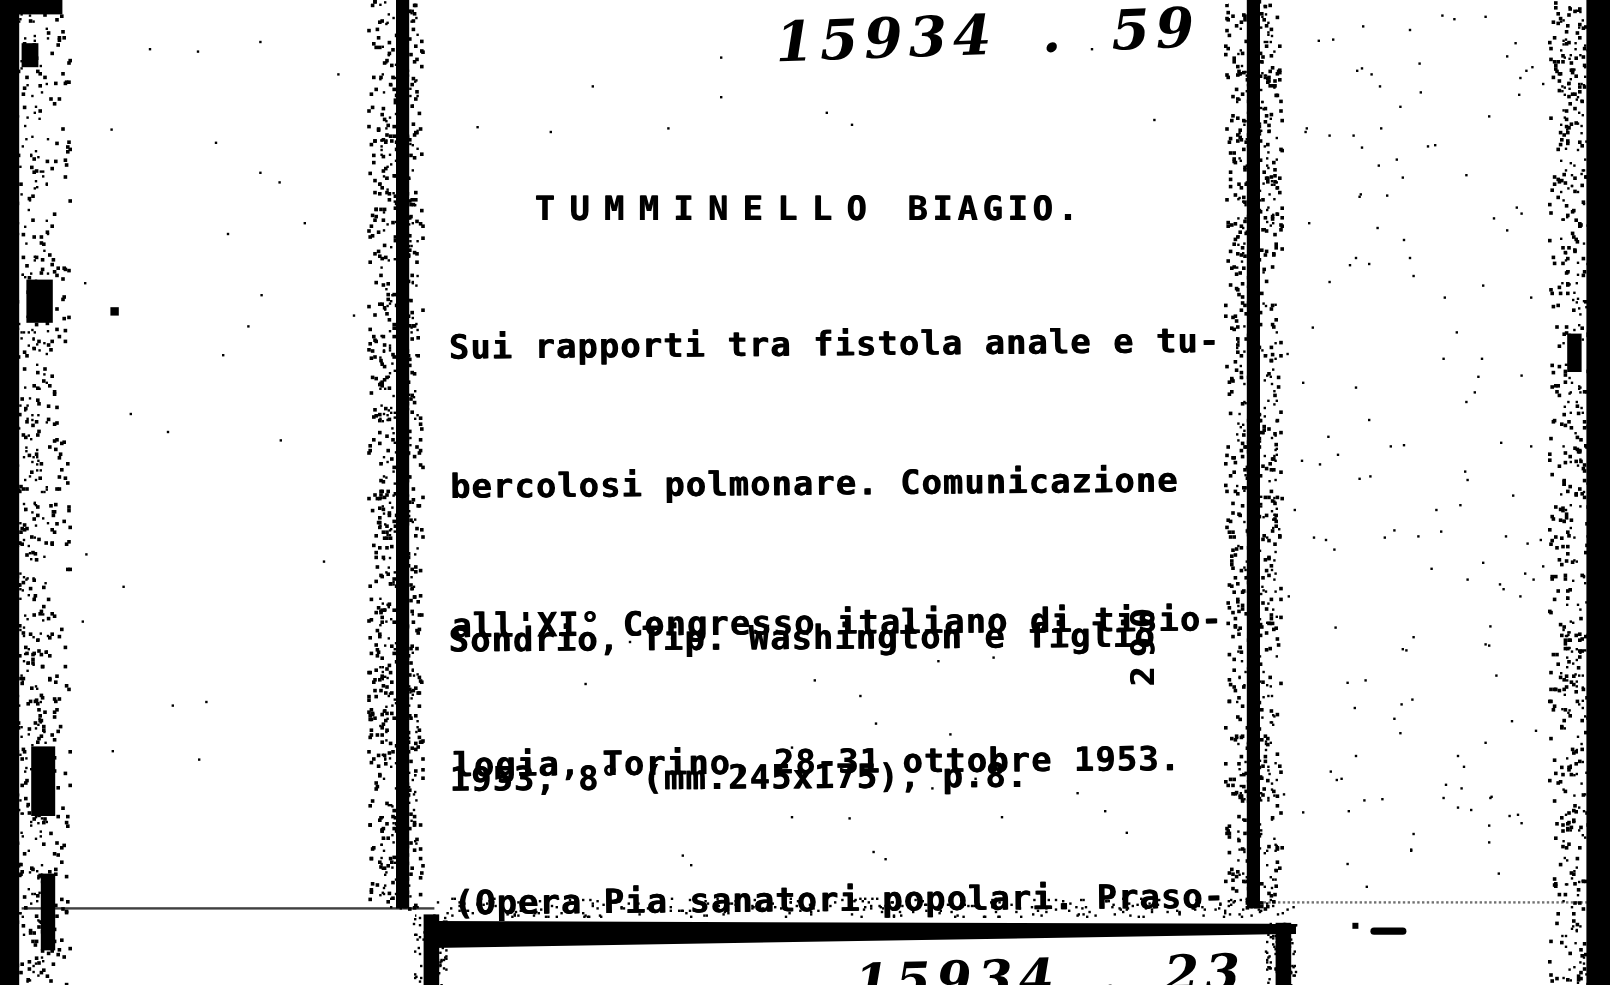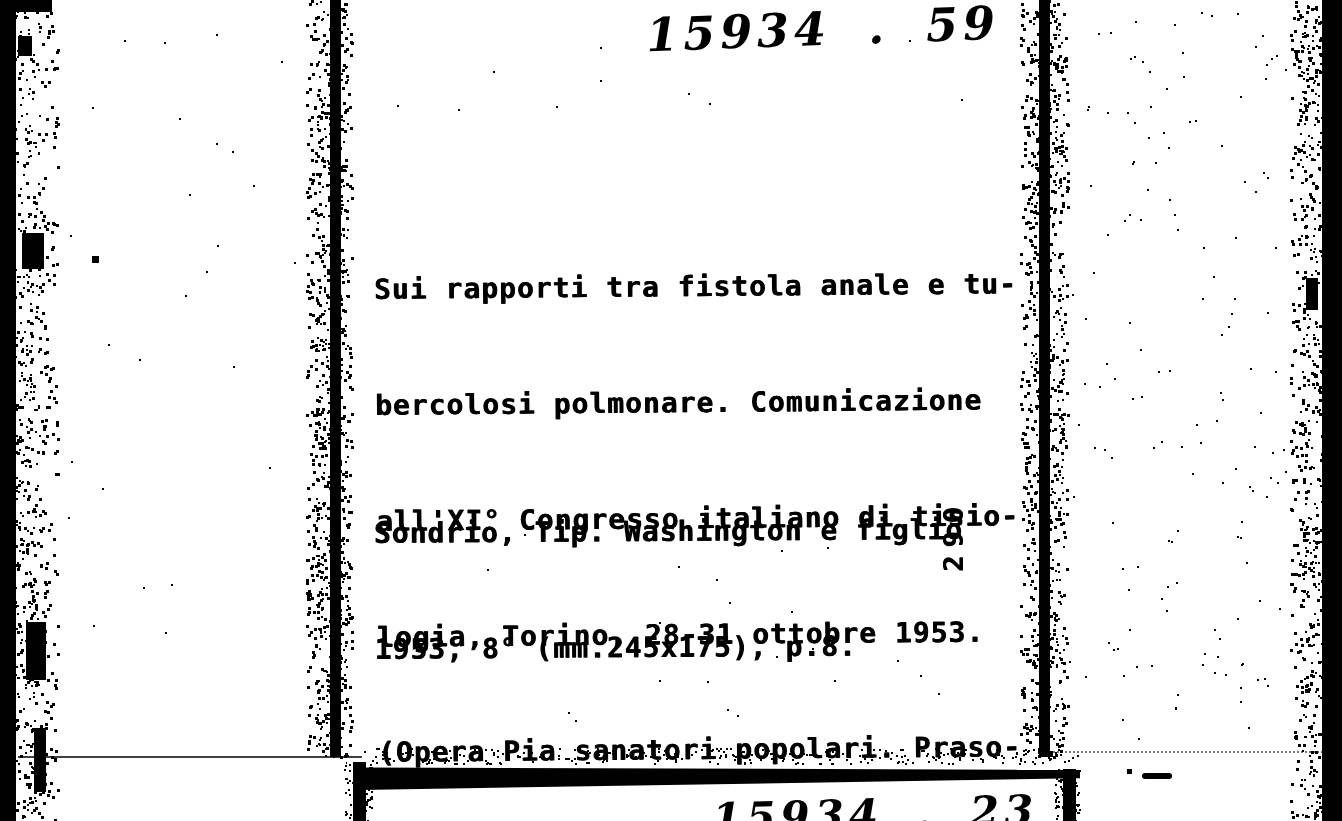--- a/index.html
+++ b/index.html
@@ -84,20 +84,23 @@
   <div class="speckle" style="left: 362px; top: 748px; width: 2px; height: 2px; box-shadow: rgb(0, 0, 0) 74px 10px 0px 0px, rgb(0, 0, 0) 387px 11px 0px 0px, rgb(0, 0, 0) 542px 7px 0px 0px, rgb(0, 0, 0) 31px 12px 0px 0px, rgb(0, 0, 0) 382px 15px 0px 0px, rgb(0, 0, 0) 118px 3px 0px 0px, rgb(0, 0, 0) 35px 4px 0px 0px, rgb(0, 0, 0) 444px 6px 0px 0px, rgb(0, 0, 0) 227px 4px 0px 0px, rgb(0, 0, 0) 27px 10px 0px 0px, rgb(0, 0, 0) 550px 14px 0px 0px, rgb(0, 0, 0) 578px 4px 0px 0px, rgb(0, 0, 0) 663px 1px 0px 0px, rgb(0, 0, 0) 507px 4px 0px 0px, rgb(0, 0, 0) 45px 2px 0px 0px, rgb(0, 0, 0) 250px 5px 0px 0px, rgb(0, 0, 0) 371px 7px 0px 0px, rgb(0, 0, 0) 566px 13px 0px 0px, rgb(0, 0, 0) 64px 15px 0px 0px, rgb(0, 0, 0) 131px 6px 0px 0px, rgb(0, 0, 0) 86px 12px 0px 0px, rgb(0, 0, 0) 421px 10px 0px 0px, rgb(0, 0, 0) 94px 15px 0px 0px, rgb(0, 0, 0) 499px 1px 0px 0px, rgb(0, 0, 0) 250px 2px 0px 0px, rgb(0, 0, 0) 715px 7px 0px 0px, rgb(0, 0, 0) 654px 5px 0px 0px, rgb(0, 0, 0) 375px 6px 0px 0px, rgb(0, 0, 0) 467px 0px 0px 0px, rgb(0, 0, 0) 169px 4px 0px 0px, rgb(0, 0, 0) 347px 13px 0px 0px, rgb(0, 0, 0) 84px 11px 0px 0px, rgb(0, 0, 0) 636px 6px 0px 0px, rgb(0, 0, 0) 509px 8px 0px 0px, rgb(0, 0, 0) 313px 11px 0px 0px, rgb(0, 0, 0) 672px 15px 0px 0px, rgb(0, 0, 0) 97px 6px 0px 0px, rgb(0, 0, 0) 517px 9px 0px 0px, rgb(0, 0, 0) 523px 2px 0px 0px, rgb(0, 0, 0) 470px 3px 0px 0px, rgb(0, 0, 0) 666px 2px 0px 0px, rgb(0, 0, 0) 441px 5px 0px 0px, rgb(0, 0, 0) 129px 1px 0px 0px, rgb(0, 0, 0) 579px 14px 0px 0px, rgb(0, 0, 0) 252px 7px 0px 0px, rgb(0, 0, 0) 435px 14px 0px 0px, rgb(0, 0, 0) 368px 0px 0px 0px, rgb(0, 0, 0) 591px 4px 0px 0px, rgb(0, 0, 0) 676px 0px 0px 0px, rgb(0, 0, 0) 123px 1px 0px 0px, rgb(0, 0, 0) 16px 0px 0px 0px, rgb(0, 0, 0) 49px 0px 0px 0px, rgb(0, 0, 0) 324px 0px 0px 0px, rgb(0, 0, 0) 294px 9px 0px 0px, rgb(0, 0, 0) 71px 4px 0px 0px, rgb(0, 0, 0) 382px 14px 0px 0px, rgb(0, 0, 0) 61px 11px 0px 0px, rgb(0, 0, 0) 620px 13px 0px 0px, rgb(0, 0, 0) 71px 10px 0px 0px, rgb(0, 0, 0) 470px 15px 0px 0px, rgb(0, 0, 0) 632px 8px 0px 0px, rgb(0, 0, 0) 480px 5px 0px 0px, rgb(0, 0, 0) 372px 11px 0px 0px, rgb(0, 0, 0) 498px 13px 0px 0px, rgb(0, 0, 0) 559px 2px 0px 0px, rgb(0, 0, 0) 398px 11px 0px 0px, rgb(0, 0, 0) 595px 4px 0px 0px, rgb(0, 0, 0) 476px 3px 0px 0px, rgb(0, 0, 0) 431px 6px 0px 0px, rgb(0, 0, 0) 43px 4px 0px 0px, rgb(0, 0, 0) 333px 3px 0px 0px, rgb(0, 0, 0) 264px 8px 0px 0px, rgb(0, 0, 0) 225px 2px 0px 0px, rgb(0, 0, 0) 137px 14px 0px 0px, rgb(0, 0, 0) 380px 3px 0px 0px, rgb(0, 0, 0) 14px 0px 0px 0px, rgb(0, 0, 0) 260px 9px 0px 0px, rgb(0, 0, 0) 464px 7px 0px 0px, rgb(0, 0, 0) 288px 8px 0px 0px, rgb(0, 0, 0) 571px 9px 0px 0px, rgb(0, 0, 0) 20px 3px 0px 0px, rgb(0, 0, 0) 373px 8px 0px 0px, rgb(0, 0, 0) 125px 14px 0px 0px, rgb(0, 0, 0) 654px 4px 0px 0px, rgb(0, 0, 0) 302px 2px 0px 0px, rgb(0, 0, 0) 680px 7px 0px 0px, rgb(0, 0, 0) 357px 9px 0px 0px, rgb(0, 0, 0) 710px 9px 0px 0px, rgb(0, 0, 0) 131px 4px 0px 0px, rgb(0, 0, 0) 2px 3px 0px 0px, rgb(0, 0, 0) 687px 11px 0px 0px, rgb(0, 0, 0) 393px 5px 0px 0px, rgb(0, 0, 0) 67px 11px 0px 0px, rgb(0, 0, 0) 592px 8px 0px 0px, rgb(0, 0, 0) 226px 14px 0px 0px, rgb(0, 0, 0) 346px 3px 0px 0px, rgb(0, 0, 0) 124px 15px 0px 0px, rgb(0, 0, 0) 37px 5px 0px 0px, rgb(0, 0, 0) 244px 12px 0px 0px, rgb(0, 0, 0) 363px 6px 0px 0px, rgb(0, 0, 0) 236px 6px 0px 0px, rgb(0, 0, 0) 673px 9px 0px 0px, rgb(0, 0, 0) 38px 0px 0px 0px, rgb(0, 0, 0) 196px 7px 0px 0px, rgb(0, 0, 0) 315px 2px 0px 0px, rgb(0, 0, 0) 247px 4px 0px 0px, rgb(0, 0, 0) 597px 9px 0px 0px, rgb(0, 0, 0) 343px 8px 0px 0px, rgb(0, 0, 0) 161px 4px 0px 0px, rgb(0, 0, 0) 427px 5px 0px 0px, rgb(0, 0, 0) 354px 0px 0px 0px, rgb(0, 0, 0) 535px 14px 0px 0px, rgb(0, 0, 0) 40px 5px 0px 0px, rgb(0, 0, 0) 539px 8px 0px 0px, rgb(0, 0, 0) 88px 9px 0px 0px, rgb(0, 0, 0) 291px 6px 0px 0px, rgb(0, 0, 0) 400px 1px 0px 0px, rgb(0, 0, 0) 378px 4px 0px 0px, rgb(0, 0, 0) 25px 10px 0px 0px, rgb(0, 0, 0) 380px 8px 0px 0px, rgb(0, 0, 0) 653px 8px 0px 0px, rgb(0, 0, 0) 409px 10px 0px 0px, rgb(0, 0, 0) 370px 6px 0px 0px, rgb(0, 0, 0) 540px 1px 0px 0px, rgb(0, 0, 0) 92px 15px 0px 0px, rgb(0, 0, 0) 469px 15px 0px 0px, rgb(0, 0, 0) 350px 1px 0px 0px, rgb(0, 0, 0) 497px 7px 0px 0px, rgb(0, 0, 0) 87px 2px 0px 0px, rgb(0, 0, 0) 138px 15px 0px 0px, rgb(0, 0, 0) 618px 10px 0px 0px, rgb(0, 0, 0) 634px 1px 0px 0px, rgb(0, 0, 0) 153px 2px 0px 0px, rgb(0, 0, 0) 102px 0px 0px 0px, rgb(0, 0, 0) 588px 0px 0px 0px, rgb(0, 0, 0) 281px 4px 0px 0px, rgb(0, 0, 0) 170px 13px 0px 0px, rgb(0, 0, 0) 382px 9px 0px 0px, rgb(0, 0, 0) 135px 8px 0px 0px, rgb(0, 0, 0) 657px 15px 0px 0px, rgb(0, 0, 0) 581px 6px 0px 0px, rgb(0, 0, 0) 577px 8px 0px 0px, rgb(0, 0, 0) 538px 1px 0px 0px, rgb(0, 0, 0) 650px 9px 0px 0px, rgb(0, 0, 0) 83px 12px 0px 0px, rgb(0, 0, 0) 358px 7px 0px 0px, rgb(0, 0, 0) 101px 15px 0px 0px, rgb(0, 0, 0) 155px 8px 0px 0px, rgb(0, 0, 0) 702px 13px 0px 0px, rgb(0, 0, 0) 528px 10px 0px 0px, rgb(0, 0, 0) 565px 5px 0px 0px, rgb(0, 0, 0) 181px 9px 0px 0px, rgb(0, 0, 0) 60px 13px 0px 0px, rgb(0, 0, 0) 529px 4px 0px 0px, rgb(0, 0, 0) 614px 6px 0px 0px, rgb(0, 0, 0) 536px 13px 0px 0px, rgb(0, 0, 0) 534px 7px 0px 0px, rgb(0, 0, 0) 140px 5px 0px 0px, rgb(0, 0, 0) 467px 11px 0px 0px, rgb(0, 0, 0) 517px 1px 0px 0px, rgb(0, 0, 0) 301px 6px 0px 0px, rgb(0, 0, 0) 661px 2px 0px 0px, rgb(0, 0, 0) 295px 12px 0px 0px, rgb(0, 0, 0) 313px 13px 0px 0px, rgb(0, 0, 0) 663px 5px 0px 0px, rgb(0, 0, 0) 69px 14px 0px 0px, rgb(0, 0, 0) 264px 6px 0px 0px, rgb(0, 0, 0) 355px 15px 0px 0px, rgb(0, 0, 0) 197px 0px 0px 0px, rgb(0, 0, 0) 661px 6px 0px 0px, rgb(0, 0, 0) 590px 15px 0px 0px, rgb(0, 0, 0) 101px 7px 0px 0px, rgb(0, 0, 0) 592px 0px 0px 0px, rgb(0, 0, 0) 573px 0px 0px 0px, rgb(0, 0, 0) 66px 13px 0px 0px, rgb(0, 0, 0) 592px 1px 0px 0px, rgb(0, 0, 0) 433px 15px 0px 0px, rgb(0, 0, 0) 265px 7px 0px 0px, rgb(0, 0, 0) 50px 6px 0px 0px, rgb(0, 0, 0) 203px 10px 0px 0px, rgb(0, 0, 0) 127px 15px 0px 0px, rgb(0, 0, 0) 449px 6px 0px 0px, rgb(0, 0, 0) 363px 8px 0px 0px, rgb(0, 0, 0) 640px 14px 0px 0px, rgb(0, 0, 0) 105px 12px 0px 0px, rgb(0, 0, 0) 74px 8px 0px 0px, rgb(0, 0, 0) 364px 0px 0px 0px, rgb(0, 0, 0) 540px 13px 0px 0px, rgb(0, 0, 0) 487px 8px 0px 0px, rgb(0, 0, 0) 224px 14px 0px 0px, rgb(0, 0, 0) 586px 15px 0px 0px, rgb(0, 0, 0) 670px 13px 0px 0px, rgb(0, 0, 0) 66px 14px 0px 0px, rgb(0, 0, 0) 602px 5px 0px 0px, rgb(0, 0, 0) 196px 10px 0px 0px, rgb(0, 0, 0) 458px 15px 0px 0px, rgb(0, 0, 0) 319px 10px 0px 0px, rgb(0, 0, 0) 283px 7px 0px 0px, rgb(0, 0, 0) 620px 11px 0px 0px, rgb(0, 0, 0) 35px 5px 0px 0px, rgb(0, 0, 0) 573px 11px 0px 0px, rgb(0, 0, 0) 329px 6px 0px 0px, rgb(0, 0, 0) 296px 0px 0px 0px, rgb(0, 0, 0) 54px 10px 0px 0px, rgb(0, 0, 0) 107px 9px 0px 0px, rgb(0, 0, 0) 13px 8px 0px 0px, rgb(0, 0, 0) 419px 9px 0px 0px, rgb(0, 0, 0) 69px 3px 0px 0px, rgb(0, 0, 0) 339px 1px 0px 0px, rgb(0, 0, 0) 135px 2px 0px 0px, rgb(0, 0, 0) 633px 9px 0px 0px, rgb(0, 0, 0) 14px 14px 0px 0px, rgb(0, 0, 0) 620px 12px 0px 0px, rgb(0, 0, 0) 641px 9px 0px 0px, rgb(0, 0, 0) 245px 4px 0px 0px, rgb(0, 0, 0) 10px 12px 0px 0px, rgb(0, 0, 0) 570px 8px 0px 0px, rgb(0, 0, 0) 559px 2px 0px 0px, rgb(0, 0, 0) 356px 2px 0px 0px, rgb(0, 0, 0) 213px 15px 0px 0px, rgb(0, 0, 0) 128px 15px 0px 0px, rgb(0, 0, 0) 610px 11px 0px 0px, rgb(0, 0, 0) 315px 8px 0px 0px, rgb(0, 0, 0) 235px 0px 0px 0px, rgb(0, 0, 0) 358px 0px 0px 0px, rgb(0, 0, 0) 698px 6px 0px 0px, rgb(0, 0, 0) 408px 5px 0px 0px, rgb(0, 0, 0) 296px 3px 0px 0px, rgb(0, 0, 0) 688px 10px 0px 0px, rgb(0, 0, 0) 266px 1px 0px 0px, rgb(0, 0, 0) 686px 9px 0px 0px, rgb(0, 0, 0) 209px 12px 0px 0px, rgb(0, 0, 0) 511px 1px 0px 0px, rgb(0, 0, 0) 409px 5px 0px 0px, rgb(0, 0, 0) 92px 11px 0px 0px, rgb(0, 0, 0) 406px 2px 0px 0px, rgb(0, 0, 0) 212px 10px 0px 0px, rgb(0, 0, 0) 488px 15px 0px 0px, rgb(0, 0, 0) 658px 10px 0px 0px, rgb(0, 0, 0) 177px 8px 0px 0px, rgb(0, 0, 0) 20px 10px 0px 0px, rgb(0, 0, 0) 680px 14px 0px 0px, rgb(0, 0, 0) 241px 11px 0px 0px, rgb(0, 0, 0) 502px 10px 0px 0px, rgb(0, 0, 0) 447px 6px 0px 0px, rgb(0, 0, 0) 22px 2px 0px 0px, rgb(0, 0, 0) 314px 6px 0px 0px, rgb(0, 0, 0) 381px 3px 0px 0px, rgb(0, 0, 0) 420px 12px 0px 0px, rgb(0, 0, 0) 597px 11px 0px 0px, rgb(0, 0, 0) 585px 5px 0px 0px, rgb(0, 0, 0) 430px 11px 0px 0px, rgb(0, 0, 0) 576px 9px 0px 0px, rgb(0, 0, 0) 304px 10px 0px 0px, rgb(0, 0, 0) 440px 15px 0px 0px, rgb(0, 0, 0) 505px 14px 0px 0px, rgb(0, 0, 0) 157px 8px 0px 0px, rgb(0, 0, 0) 545px 11px 0px 0px, rgb(0, 0, 0) 388px 14px 0px 0px, rgb(0, 0, 0) 117px 6px 0px 0px, rgb(0, 0, 0) 543px 15px 0px 0px, rgb(0, 0, 0) 457px 15px 0px 0px, rgb(0, 0, 0) 463px 3px 0px 0px, rgb(0, 0, 0) 361px 3px 0px 0px, rgb(0, 0, 0) 296px 3px 0px 0px, rgb(0, 0, 0) 155px 7px 0px 0px, rgb(0, 0, 0) 509px 11px 0px 0px, rgb(0, 0, 0) 273px 8px 0px 0px, rgb(0, 0, 0) 464px 4px 0px 0px, rgb(0, 0, 0) 349px 2px 0px 0px, rgb(0, 0, 0) 665px 3px 0px 0px, rgb(0, 0, 0) 48px 3px 0px 0px, rgb(0, 0, 0) 413px 10px 0px 0px, rgb(0, 0, 0) 662px 13px 0px 0px, rgb(0, 0, 0) 706px 12px 0px 0px, rgb(0, 0, 0) 312px 5px 0px 0px, rgb(0, 0, 0) 112px 1px 0px 0px, rgb(0, 0, 0) 658px 12px 0px 0px, rgb(0, 0, 0) 561px 2px 0px 0px, rgb(0, 0, 0) 603px 1px 0px 0px, rgb(0, 0, 0) 123px 12px 0px 0px, rgb(0, 0, 0) 72px 3px 0px 0px, rgb(0, 0, 0) 631px 8px 0px 0px, rgb(0, 0, 0) 564px 7px 0px 0px, rgb(0, 0, 0) 471px 1px 0px 0px, rgb(0, 0, 0) 292px 15px 0px 0px, rgb(0, 0, 0) 464px 1px 0px 0px, rgb(0, 0, 0) 20px 6px 0px 0px, rgb(0, 0, 0) 639px 7px 0px 0px, rgb(0, 0, 0) 212px 1px 0px 0px, rgb(0, 0, 0) 376px 3px 0px 0px, rgb(0, 0, 0) 389px 6px 0px 0px, rgb(0, 0, 0) 82px 14px 0px 0px, rgb(0, 0, 0) 438px 1px 0px 0px, rgb(0, 0, 0) 240px 13px 0px 0px, rgb(0, 0, 0) 484px 11px 0px 0px, rgb(0, 0, 0) 397px 9px 0px 0px, rgb(0, 0, 0) 24px 4px 0px 0px, rgb(0, 0, 0) 206px 10px 0px 0px, rgb(0, 0, 0) 205px 10px 0px 0px;"></div>
   <div class="abs ink" style="left:353px;top:762px;width:13px;height:59px;"></div>
   <div class="speckle" style="left: 344px; top: 762px; width: 2px; height: 2px; box-shadow: rgb(0, 0, 0) 17px 10px 0px 0px, rgb(0, 0, 0) 25px 10px 0px 0px, rgb(0, 0, 0) 26px 35px 0px 0px, rgb(0, 0, 0) 12px 58px 0px 0px, rgb(0, 0, 0) 8px 20px 0px 0px, rgb(0, 0, 0) 3px 20px 0px 0px, rgb(0, 0, 0) 25px 5px 0px 0px, rgb(0, 0, 0) 25px 44px 0px 0px, rgb(0, 0, 0) 16px 54px 0px 0px, rgb(0, 0, 0) 14px 35px 0px 0px, rgb(0, 0, 0) 16px 4px 0px 0px, rgb(0, 0, 0) 17px 0px 0px 0px, rgb(0, 0, 0) 1px 49px 0px 0px, rgb(0, 0, 0) 18px 13px 0px 0px, rgb(0, 0, 0) 5px 55px 0px 0px, rgb(0, 0, 0) 10px 43px 0px 0px, rgb(0, 0, 0) 14px 37px 0px 0px, rgb(0, 0, 0) 27px 34px 0px 0px, rgb(0, 0, 0) 22px 39px 0px 0px, rgb(0, 0, 0) 21px 48px 0px 0px, rgb(0, 0, 0) 15px 5px 0px 0px, rgb(0, 0, 0) 17px 35px 0px 0px, rgb(0, 0, 0) 5px 18px 0px 0px, rgb(0, 0, 0) 14px 5px 0px 0px, rgb(0, 0, 0) 10px 2px 0px 0px, rgb(0, 0, 0) 9px 14px 0px 0px, rgb(0, 0, 0) 22px 42px 0px 0px, rgb(0, 0, 0) 24px 27px 0px 0px, rgb(0, 0, 0) 18px 24px 0px 0px, rgb(0, 0, 0) 26px 2px 0px 0px, rgb(0, 0, 0) 20px 37px 0px 0px, rgb(0, 0, 0) 5px 2px 0px 0px, rgb(0, 0, 0) 27px 5px 0px 0px, rgb(0, 0, 0) 19px 45px 0px 0px, rgb(0, 0, 0) 20px 13px 0px 0px, rgb(0, 0, 0) 1px 0px 0px 0px, rgb(0, 0, 0) 14px 53px 0px 0px, rgb(0, 0, 0) 0px 7px 0px 0px, rgb(0, 0, 0) 13px 28px 0px 0px, rgb(0, 0, 0) 23px 58px 0px 0px, rgb(0, 0, 0) 27px 21px 0px 0px, rgb(0, 0, 0) 12px 8px 0px 0px, rgb(0, 0, 0) 22px 8px 0px 0px, rgb(0, 0, 0) 22px 31px 0px 0px, rgb(0, 0, 0) 22px 24px 0px 0px, rgb(0, 0, 0) 13px 53px 0px 0px, rgb(0, 0, 0) 27px 29px 0px 0px, rgb(0, 0, 0) 5px 8px 0px 0px, rgb(0, 0, 0) 27px 36px 0px 0px, rgb(0, 0, 0) 19px 8px 0px 0px, rgb(0, 0, 0) 4px 27px 0px 0px, rgb(0, 0, 0) 25px 37px 0px 0px, rgb(0, 0, 0) 20px 49px 0px 0px, rgb(0, 0, 0) 1px 30px 0px 0px, rgb(0, 0, 0) 16px 35px 0px 0px, rgb(0, 0, 0) 10px 18px 0px 0px, rgb(0, 0, 0) 22px 41px 0px 0px, rgb(0, 0, 0) 18px 22px 0px 0px, rgb(0, 0, 0) 24px 22px 0px 0px, rgb(0, 0, 0) 9px 14px 0px 0px, rgb(0, 0, 0) 25px 7px 0px 0px, rgb(0, 0, 0) 13px 38px 0px 0px, rgb(0, 0, 0) 23px 38px 0px 0px, rgb(0, 0, 0) 6px 52px 0px 0px, rgb(0, 0, 0) 5px 32px 0px 0px, rgb(0, 0, 0) 16px 54px 0px 0px, rgb(0, 0, 0) 13px 25px 0px 0px, rgb(0, 0, 0) 13px 11px 0px 0px, rgb(0, 0, 0) 1px 3px 0px 0px, rgb(0, 0, 0) 6px 42px 0px 0px, rgb(0, 0, 0) 19px 25px 0px 0px, rgb(0, 0, 0) 11px 2px 0px 0px, rgb(0, 0, 0) 16px 7px 0px 0px, rgb(0, 0, 0) 1px 16px 0px 0px, rgb(0, 0, 0) 23px 37px 0px 0px, rgb(0, 0, 0) 20px 43px 0px 0px, rgb(0, 0, 0) 13px 58px 0px 0px, rgb(0, 0, 0) 2px 51px 0px 0px, rgb(0, 0, 0) 1px 52px 0px 0px, rgb(0, 0, 0) 11px 8px 0px 0px, rgb(0, 0, 0) 10px 51px 0px 0px, rgb(0, 0, 0) 11px 42px 0px 0px, rgb(0, 0, 0) 18px 43px 0px 0px, rgb(0, 0, 0) 2px 16px 0px 0px, rgb(0, 0, 0) 17px 34px 0px 0px, rgb(0, 0, 0) 17px 27px 0px 0px, rgb(0, 0, 0) 16px 10px 0px 0px, rgb(0, 0, 0) 17px 48px 0px 0px, rgb(0, 0, 0) 27px 45px 0px 0px, rgb(0, 0, 0) 22px 23px 0px 0px;"></div>
   <div class="abs ink" style="left:1063px;top:769px;width:13px;height:52px;"></div>
   <div class="speckle" style="left: 1054px; top: 769px; width: 2px; height: 2px; box-shadow: rgb(0, 0, 0) 16px 42px 0px 0px, rgb(0, 0, 0) 25px 1px 0px 0px, rgb(0, 0, 0) 2px 9px 0px 0px, rgb(0, 0, 0) 10px 31px 0px 0px, rgb(0, 0, 0) 8px 37px 0px 0px, rgb(0, 0, 0) 3px 46px 0px 0px, rgb(0, 0, 0) 4px 32px 0px 0px, rgb(0, 0, 0) 1px 15px 0px 0px, rgb(0, 0, 0) 9px 12px 0px 0px, rgb(0, 0, 0) 17px 43px 0px 0px, rgb(0, 0, 0) 7px 3px 0px 0px, rgb(0, 0, 0) 11px 37px 0px 0px, rgb(0, 0, 0) 7px 19px 0px 0px, rgb(0, 0, 0) 12px 40px 0px 0px, rgb(0, 0, 0) 23px 3px 0px 0px, rgb(0, 0, 0) 20px 39px 0px 0px, rgb(0, 0, 0) 21px 40px 0px 0px, rgb(0, 0, 0) 2px 49px 0px 0px, rgb(0, 0, 0) 8px 38px 0px 0px, rgb(0, 0, 0) 23px 25px 0px 0px, rgb(0, 0, 0) 3px 37px 0px 0px, rgb(0, 0, 0) 15px 24px 0px 0px, rgb(0, 0, 0) 12px 45px 0px 0px, rgb(0, 0, 0) 21px 41px 0px 0px, rgb(0, 0, 0) 16px 0px 0px 0px, rgb(0, 0, 0) 2px 36px 0px 0px, rgb(0, 0, 0) 11px 33px 0px 0px, rgb(0, 0, 0) 9px 38px 0px 0px, rgb(0, 0, 0) 10px 34px 0px 0px, rgb(0, 0, 0) 21px 13px 0px 0px, rgb(0, 0, 0) 1px 24px 0px 0px, rgb(0, 0, 0) 1px 30px 0px 0px, rgb(0, 0, 0) 8px 21px 0px 0px, rgb(0, 0, 0) 8px 10px 0px 0px, rgb(0, 0, 0) 15px 9px 0px 0px, rgb(0, 0, 0) 6px 10px 0px 0px, rgb(0, 0, 0) 3px 7px 0px 0px, rgb(0, 0, 0) 9px 15px 0px 0px, rgb(0, 0, 0) 0px 23px 0px 0px, rgb(0, 0, 0) 24px 35px 0px 0px, rgb(0, 0, 0) 13px 40px 0px 0px, rgb(0, 0, 0) 23px 36px 0px 0px, rgb(0, 0, 0) 8px 25px 0px 0px, rgb(0, 0, 0) 8px 2px 0px 0px, rgb(0, 0, 0) 23px 43px 0px 0px, rgb(0, 0, 0) 4px 37px 0px 0px, rgb(0, 0, 0) 10px 3px 0px 0px, rgb(0, 0, 0) 1px 38px 0px 0px, rgb(0, 0, 0) 6px 17px 0px 0px, rgb(0, 0, 0) 2px 28px 0px 0px, rgb(0, 0, 0) 19px 16px 0px 0px, rgb(0, 0, 0) 18px 32px 0px 0px, rgb(0, 0, 0) 25px 1px 0px 0px, rgb(0, 0, 0) 15px 10px 0px 0px, rgb(0, 0, 0) 12px 45px 0px 0px, rgb(0, 0, 0) 4px 0px 0px 0px, rgb(0, 0, 0) 25px 40px 0px 0px, rgb(0, 0, 0) 9px 40px 0px 0px, rgb(0, 0, 0) 2px 2px 0px 0px, rgb(0, 0, 0) 15px 0px 0px 0px, rgb(0, 0, 0) 18px 11px 0px 0px, rgb(0, 0, 0) 15px 46px 0px 0px, rgb(0, 0, 0) 24px 5px 0px 0px, rgb(0, 0, 0) 3px 27px 0px 0px, rgb(0, 0, 0) 12px 7px 0px 0px, rgb(0, 0, 0) 4px 11px 0px 0px, rgb(0, 0, 0) 22px 16px 0px 0px, rgb(0, 0, 0) 14px 5px 0px 0px, rgb(0, 0, 0) 1px 32px 0px 0px, rgb(0, 0, 0) 24px 43px 0px 0px, rgb(0, 0, 0) 6px 12px 0px 0px, rgb(0, 0, 0) 22px 35px 0px 0px, rgb(0, 0, 0) 3px 36px 0px 0px, rgb(0, 0, 0) 24px 23px 0px 0px, rgb(0, 0, 0) 11px 3px 0px 0px, rgb(0, 0, 0) 16px 2px 0px 0px, rgb(0, 0, 0) 20px 19px 0px 0px, rgb(0, 0, 0) 13px 37px 0px 0px, rgb(0, 0, 0) 21px 51px 0px 0px, rgb(0, 0, 0) 13px 13px 0px 0px;"></div>
   <div class="abs ink" style="left:1142px;top:773px;width:30px;height:6px;border-radius:3px;"></div>
   <div class="abs ink" style="left:1127px;top:769px;width:5px;height:5px;"></div>
 
   <div class="abs hand call-number">15934 . 59</div>
 
+  <div class="abs typed author">
+    <span class="surname">TUMMINELLO</span><span class="given">BIAGIO.</span>
+  </div>
 
   <div class="abs typed typed-block title-block">
     <div>Sui rapporti tra fistola anale e tu-</div>
     <div>bercolosi polmonare. Comunicazione</div>
     <div>all'XI° Congresso italiano di tisio-</div>
     <div>logia, Torino, 28-31 ottobre 1953.</div>
     <div>(Opera Pia sanatori popolari. Praso-</div>
     
   </div>
 

